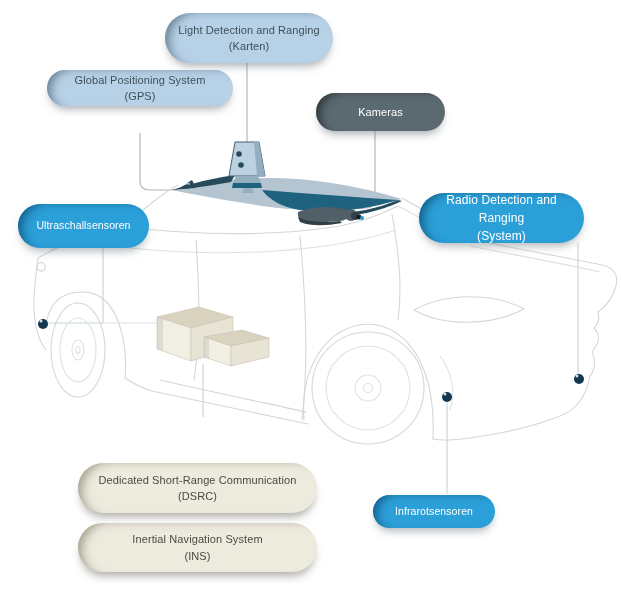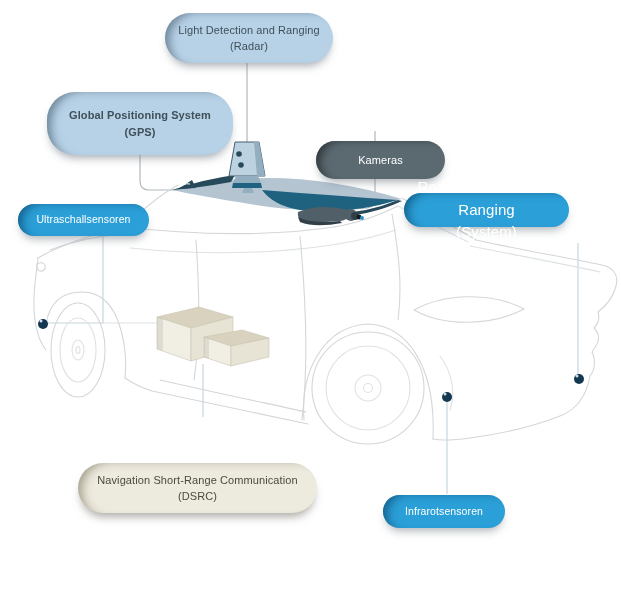--- a/index.html
+++ b/index.html
@@ -14,21 +14,20 @@
     border-radius:28px;line-height:1.5;font-size:11px;padding:2px 6px;
     box-sizing:border-box;letter-spacing:.1px;
   }
   .pill-lightblue{
     background:var(--pill-lightblue);color:var(--text-dark);
     box-shadow: inset 9px 3px 10px -5px rgba(43,65,80,.55), 0 6px 8px -3px rgba(100,110,118,.55);
   }
   .pill-dark{
     background:var(--pill-darkgray);color:#ffffff;
     box-shadow: inset 9px 3px 10px -5px rgba(0,0,0,.5), 0 6px 8px -3px rgba(100,110,118,.55);
-    margin-top: 48px;
   }
   .pill-blue{
     background:var(--pill-blue);color:#ffffff;
     box-shadow: inset 9px 3px 10px -5px rgba(5,55,90,.6), 0 6px 8px -3px rgba(100,110,118,.5);
   }
   .pill-cream{
     background:var(--pill-cream);color:var(--text-cream);
     box-shadow: inset 9px 3px 10px -5px rgba(95,90,65,.5), 0 7px 8px -3px rgba(110,108,100,.55);
   }
   .small{font-size:10.5px;}
@@ -139,45 +138,49 @@
       <circle cx="41" cy="321" r="1.5" fill="#cfe0ea"></circle>
       <circle cx="447" cy="397" r="5" style="fill:var(--sensor-dot)"></circle>
       <circle cx="445" cy="394" r="1.5" fill="#cfe0ea"></circle>
       <circle cx="579" cy="379" r="5" style="fill:var(--sensor-dot)"></circle>
       <circle cx="577" cy="376" r="1.5" fill="#cfe0ea"></circle>
     </g>
   </svg>
 
   <div class="pill pill-lightblue" style="left:165px;top:13px;width:168px;height:50px;">
     <span>Light Detection and Ranging</span>
-    <span>(Radar)</span>
+    <span>(Karten)</span>
   </div>
 
-  <div class="pill pill-lightblue" style="left:47px;top:92px;width:186px;height:63px;font-weight:bold;">
+  <div class="pill pill-lightblue" style="left:47px;top:70px;width:186px;height:36px;">
     <span>Global Positioning System</span>
     <span>(GPS)</span>
   </div>
 
   <div class="pill pill-dark" style="left:316px;top:93px;width:129px;height:38px;">
     <span>Kameras</span>
   </div>
 
-  <div class="pill pill-blue small" style="left:18px;top:204px;width:131px;height:32px;text-align:right;">
+  <div class="pill pill-blue small" style="left:18px;top:204px;width:131px;height:44px;text-align:right;">
     <span>Ultraschallsensoren</span>
   </div>
 
-  <div class="pill pill-blue" style="left:404px;top:193px;width:165px;height:34px;font-size:15px;">
+  <div class="pill pill-blue" style="left:419px;top:193px;width:165px;height:50px;font-size:12px;">
     <span>Radio Detection and Ranging</span>
     <span>(System)</span>
   </div>
 
 
   <div class="pill pill-cream" style="left:78px;top:463px;width:239px;height:50px;">
-    <span>Navigation Short-Range Communication</span>
+    <span>Dedicated Short-Range Communication</span>
     <span>(DSRC)</span>
   </div>
 
+  <div class="pill pill-cream" style="left:78px;top:523px;width:239px;height:49px;">
+    <span>Inertial Navigation System</span>
+    <span>(INS)</span>
+  </div>
 
-  <div class="pill pill-blue small" style="left:383px;top:495px;width:122px;height:33px;">
+  <div class="pill pill-blue small" style="left:373px;top:495px;width:122px;height:33px;">
     <span>Infrarotsensoren</span>
   </div>
 
 </div>
 
 </body></html>

